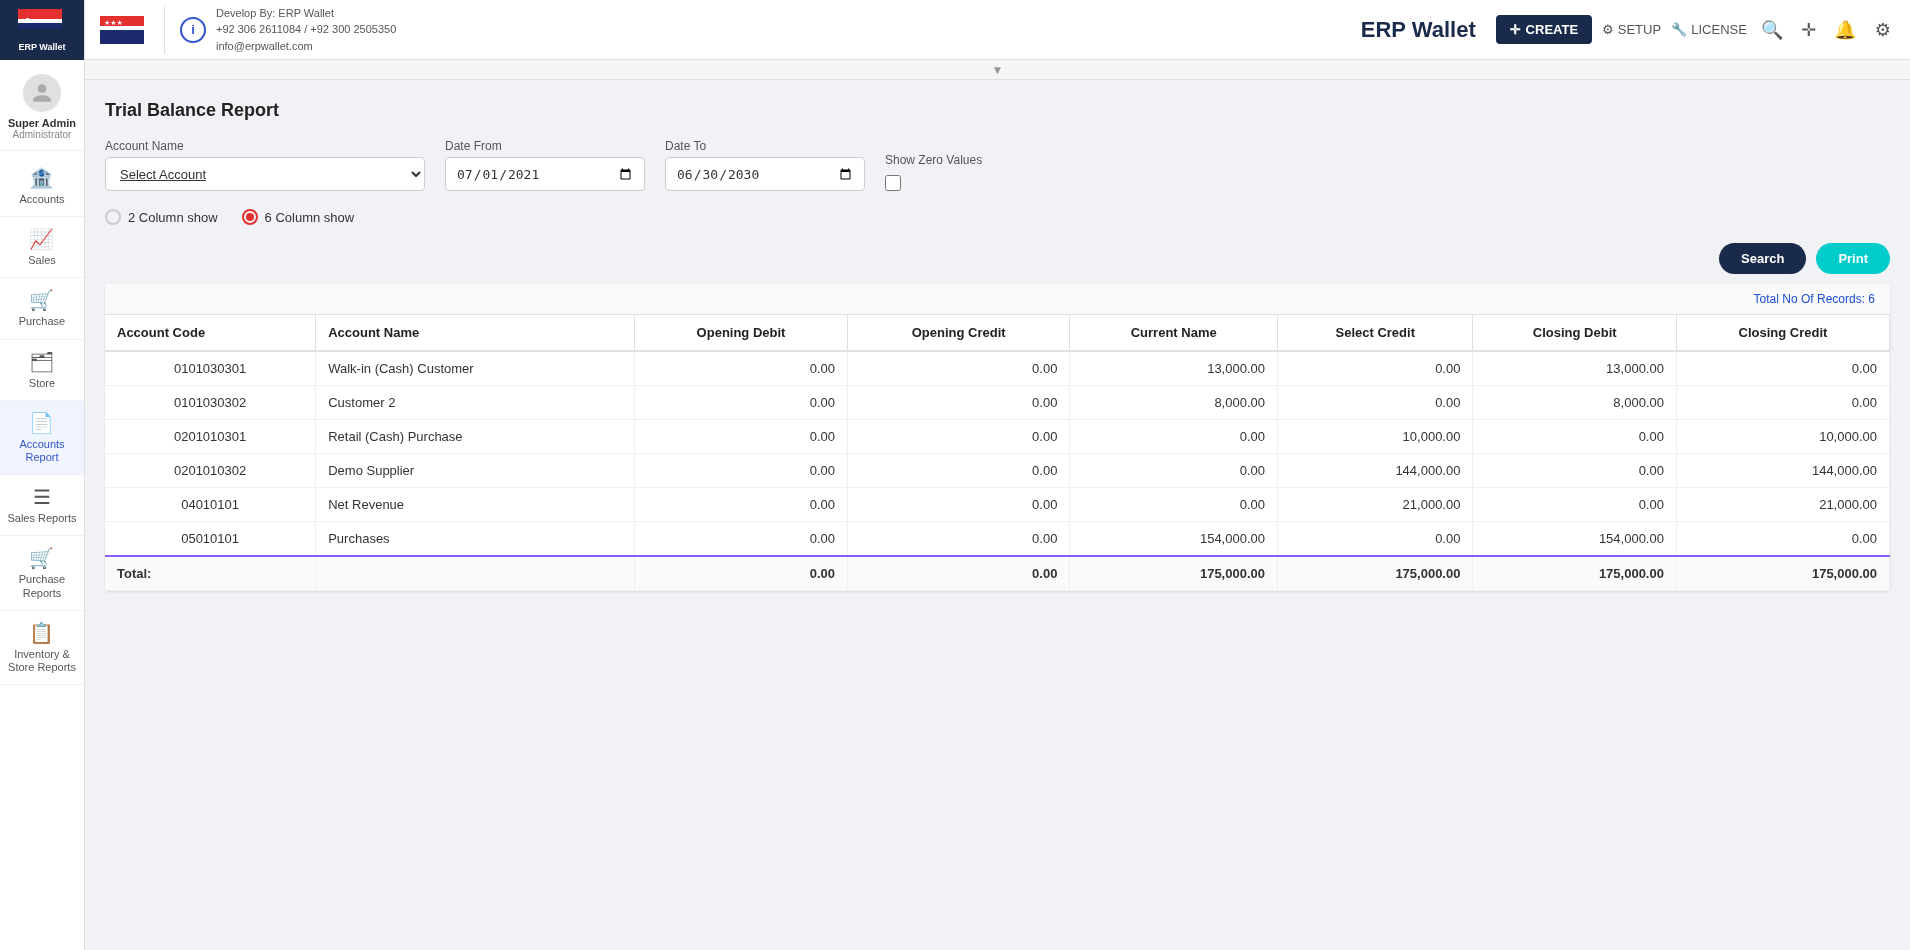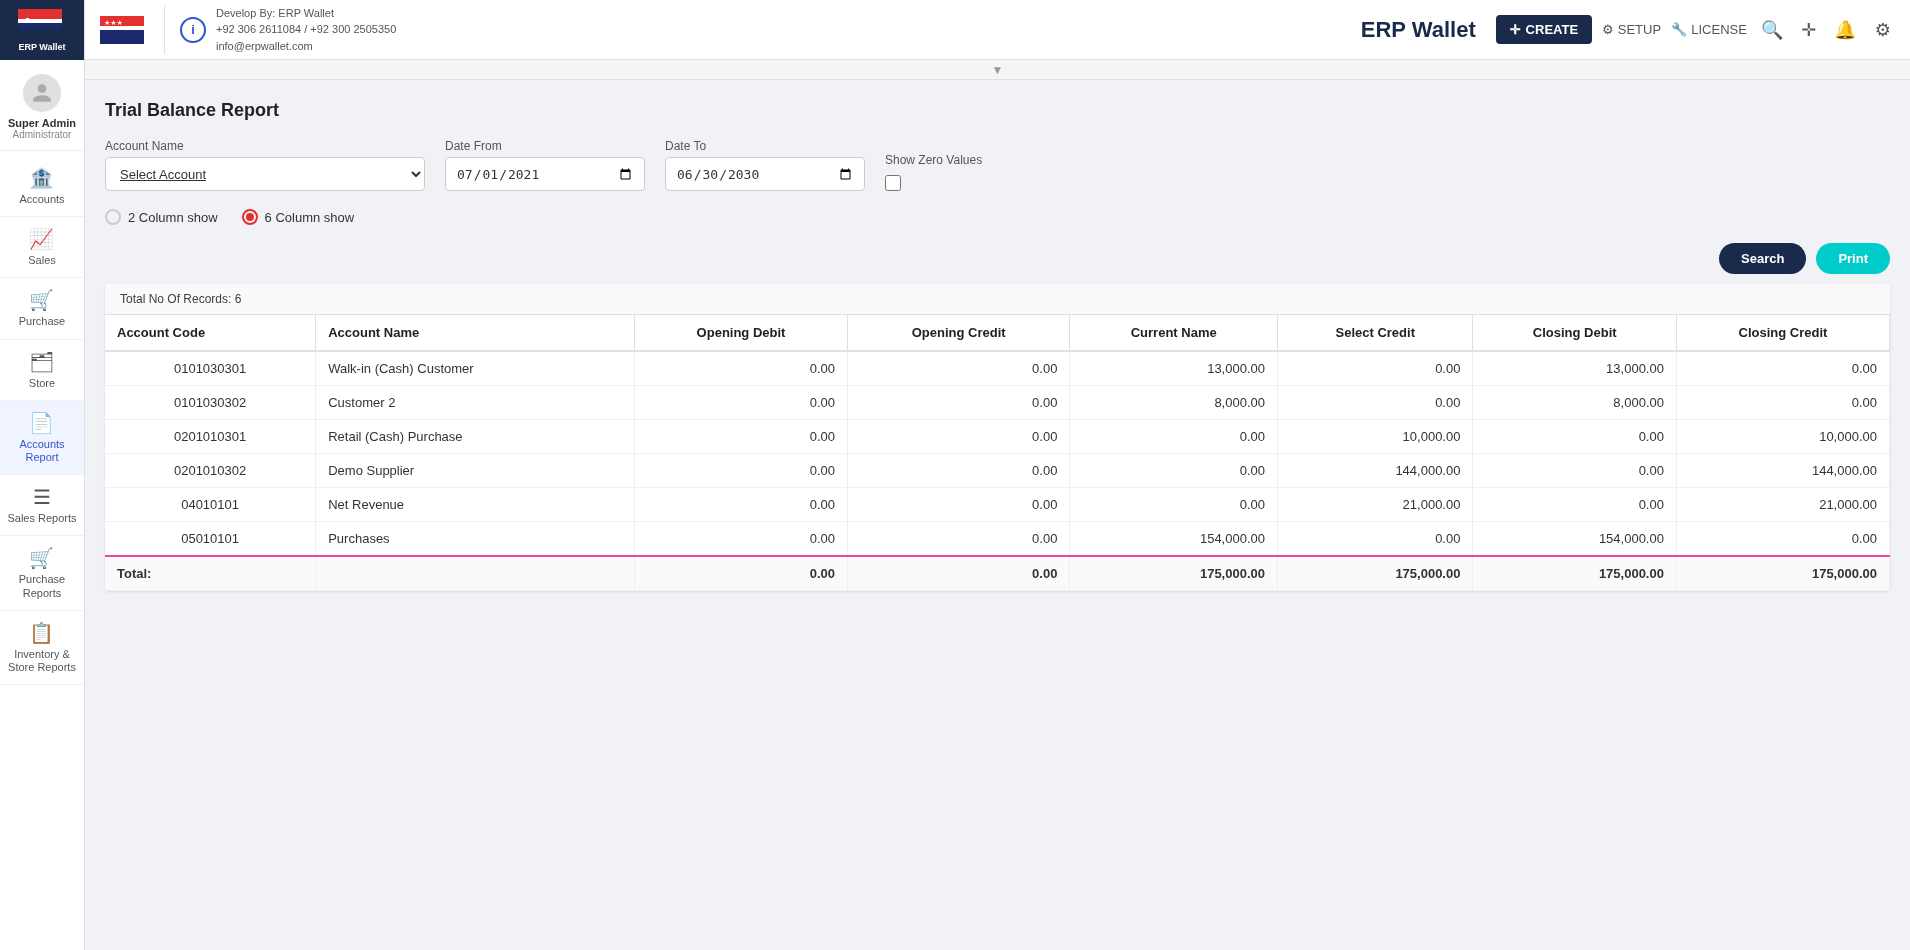--- a/index.html
+++ b/index.html
@@ -262,24 +262,24 @@
     }
 
     
     .table-container {
       background: #fff;
       border-radius: 4px;
       overflow: hidden;
       box-shadow: 0 1px 3px rgba(0,0,0,0.1);
     }
     .table-info {
-      text-align: left;
+      text-align: right;
       padding: 8px 15px;
       font-size: 12px;
-      color: #404040;
+      color: #1d4ed8;
       background: #fafafa;
       border-bottom: 1px solid #e0e0e0;
     }
     table {
       width: 100%;
       border-collapse: collapse;
       font-size: 13px;
     }
     thead tr th {
       background: #fff;
@@ -297,21 +297,21 @@
       border-bottom: 1px solid #f0f0f0;
       border-right: 1px solid #f0f0f0;
       text-align: right;
       color: #333;
     }
     tbody tr td:first-child { text-align: center; }
     tbody tr td:nth-child(2) { text-align: left; }
     .total-row td {
       font-weight: bold;
       background: #fafafa;
-      border-top: 2px solid #ec4899;
+      border-top: 2px solid #8b5cf6;
     }
     .total-row td:first-child { text-align: left; }
   </style>
 </head>
 <body>
 
 <div class="sidebar">
   <div class="sidebar-logo">
     <div>
       <svg width="44" height="28" viewBox="0 0 44 28">

